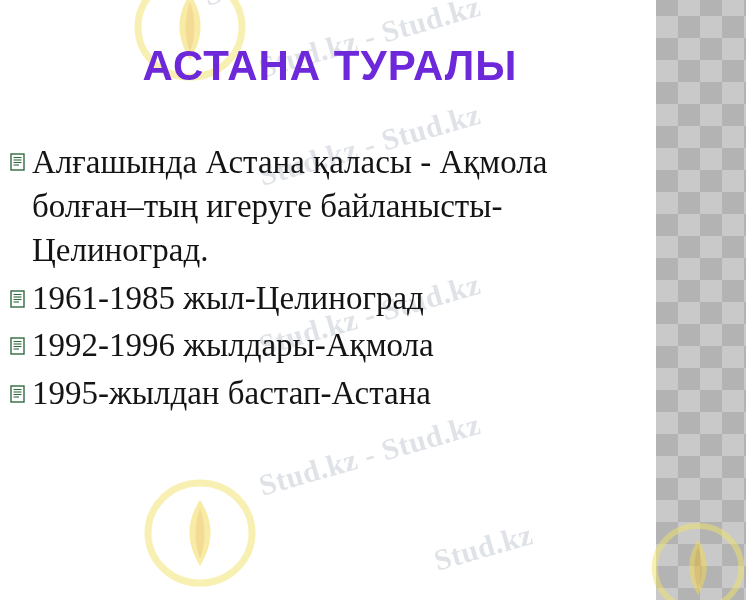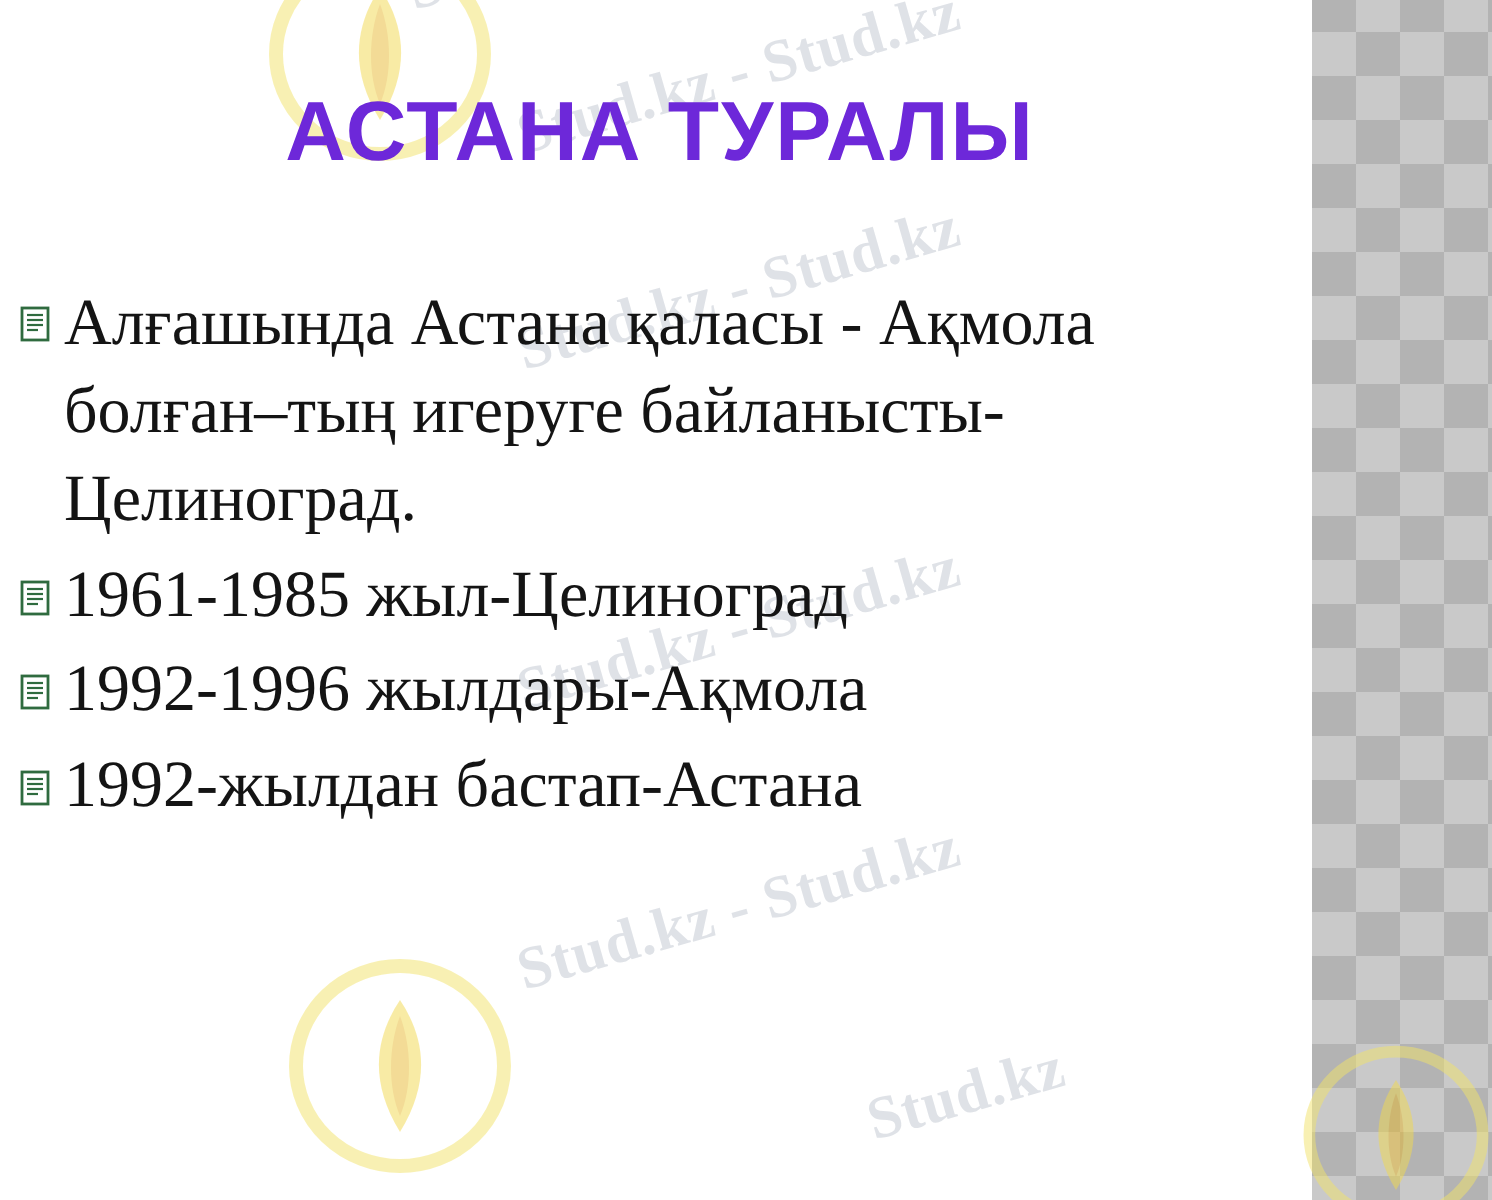--- a/index.html
+++ b/index.html
@@ -196,17 +196,17 @@
     <div class="bullet-row">
       <span class="bullet-icon">
         <svg width="20" height="20" viewBox="0 0 20 20">
           <rect x="3" y="2" width="13" height="16" fill="#ffffff" stroke="#2f6b3f" stroke-width="1.4"></rect>
           <line x1="5.5" y1="5.5" x2="13.5" y2="5.5" stroke="#2f6b3f" stroke-width="1.1"></line>
           <line x1="5.5" y1="8" x2="13.5" y2="8" stroke="#2f6b3f" stroke-width="1.1"></line>
           <line x1="5.5" y1="10.5" x2="13.5" y2="10.5" stroke="#2f6b3f" stroke-width="1.1"></line>
           <line x1="5.5" y1="13" x2="11" y2="13" stroke="#2f6b3f" stroke-width="1.1"></line>
         </svg>
       </span>
-      <span class="bullet-text">1992-жылдан бастап-Астана</span>
+      <span class="bullet-text">1995-жылдан бастап-Астана</span>
     </div>
 
   </div>
 </div>
 
 </body></html>

